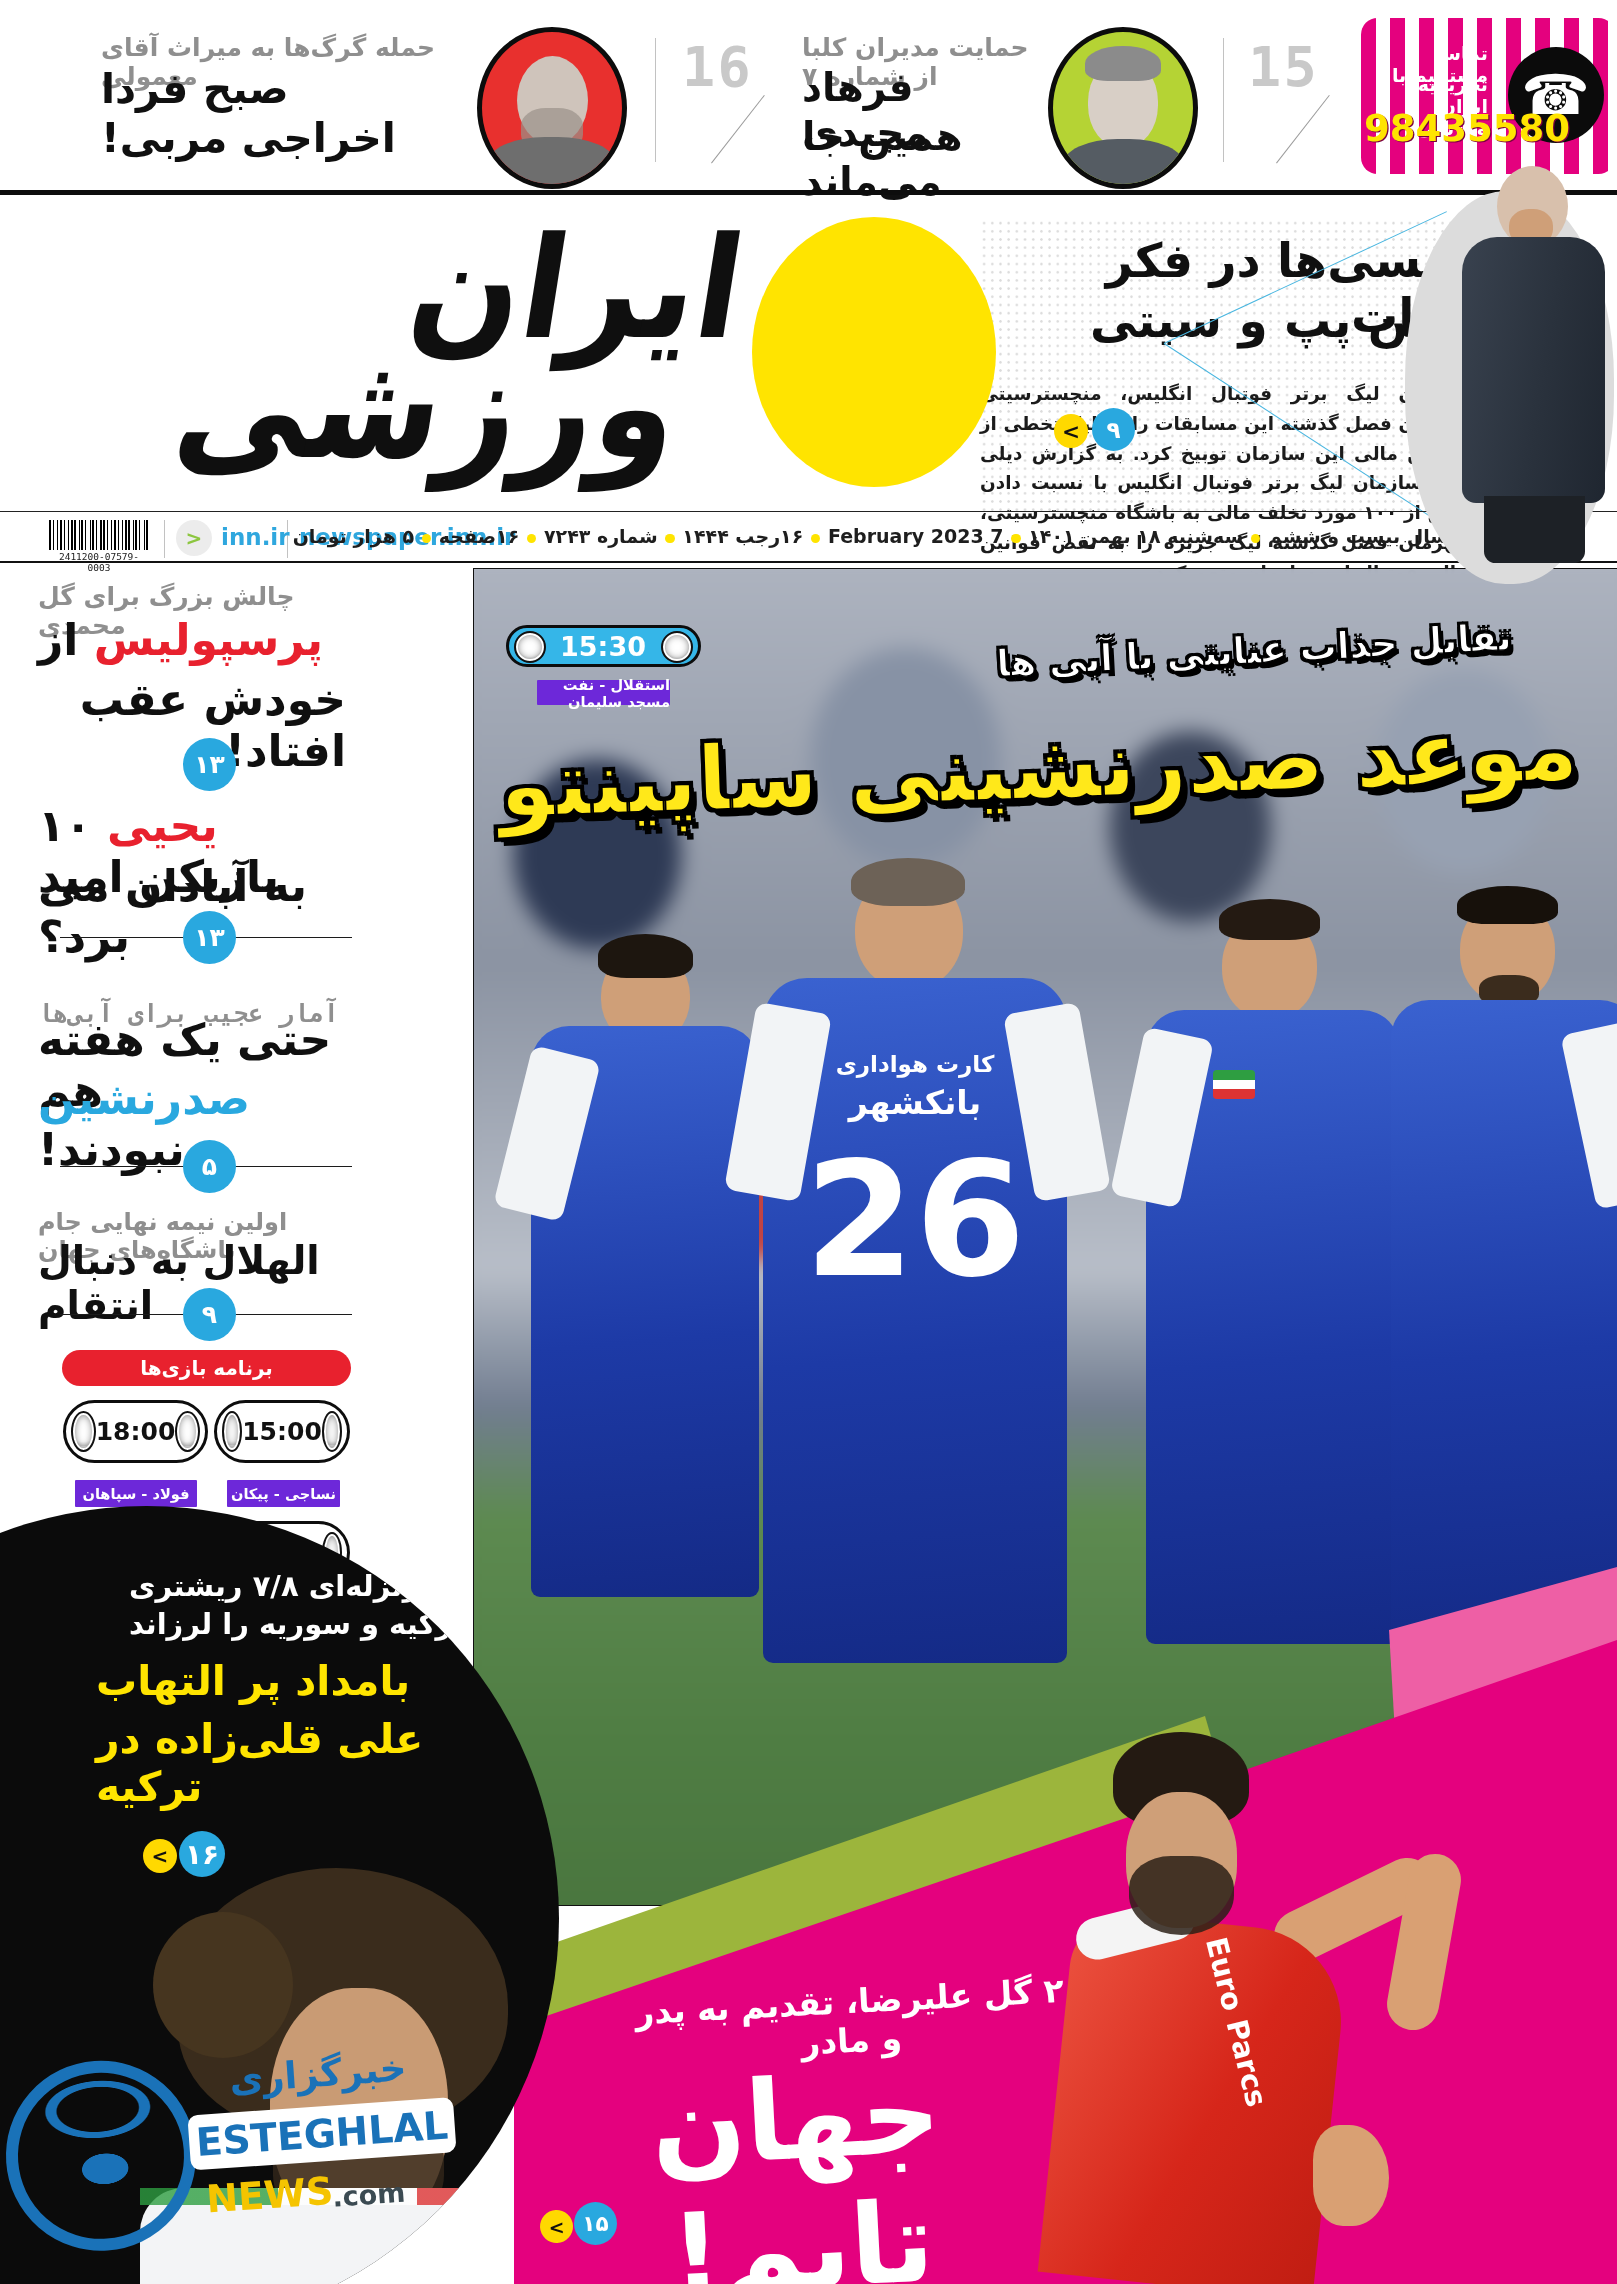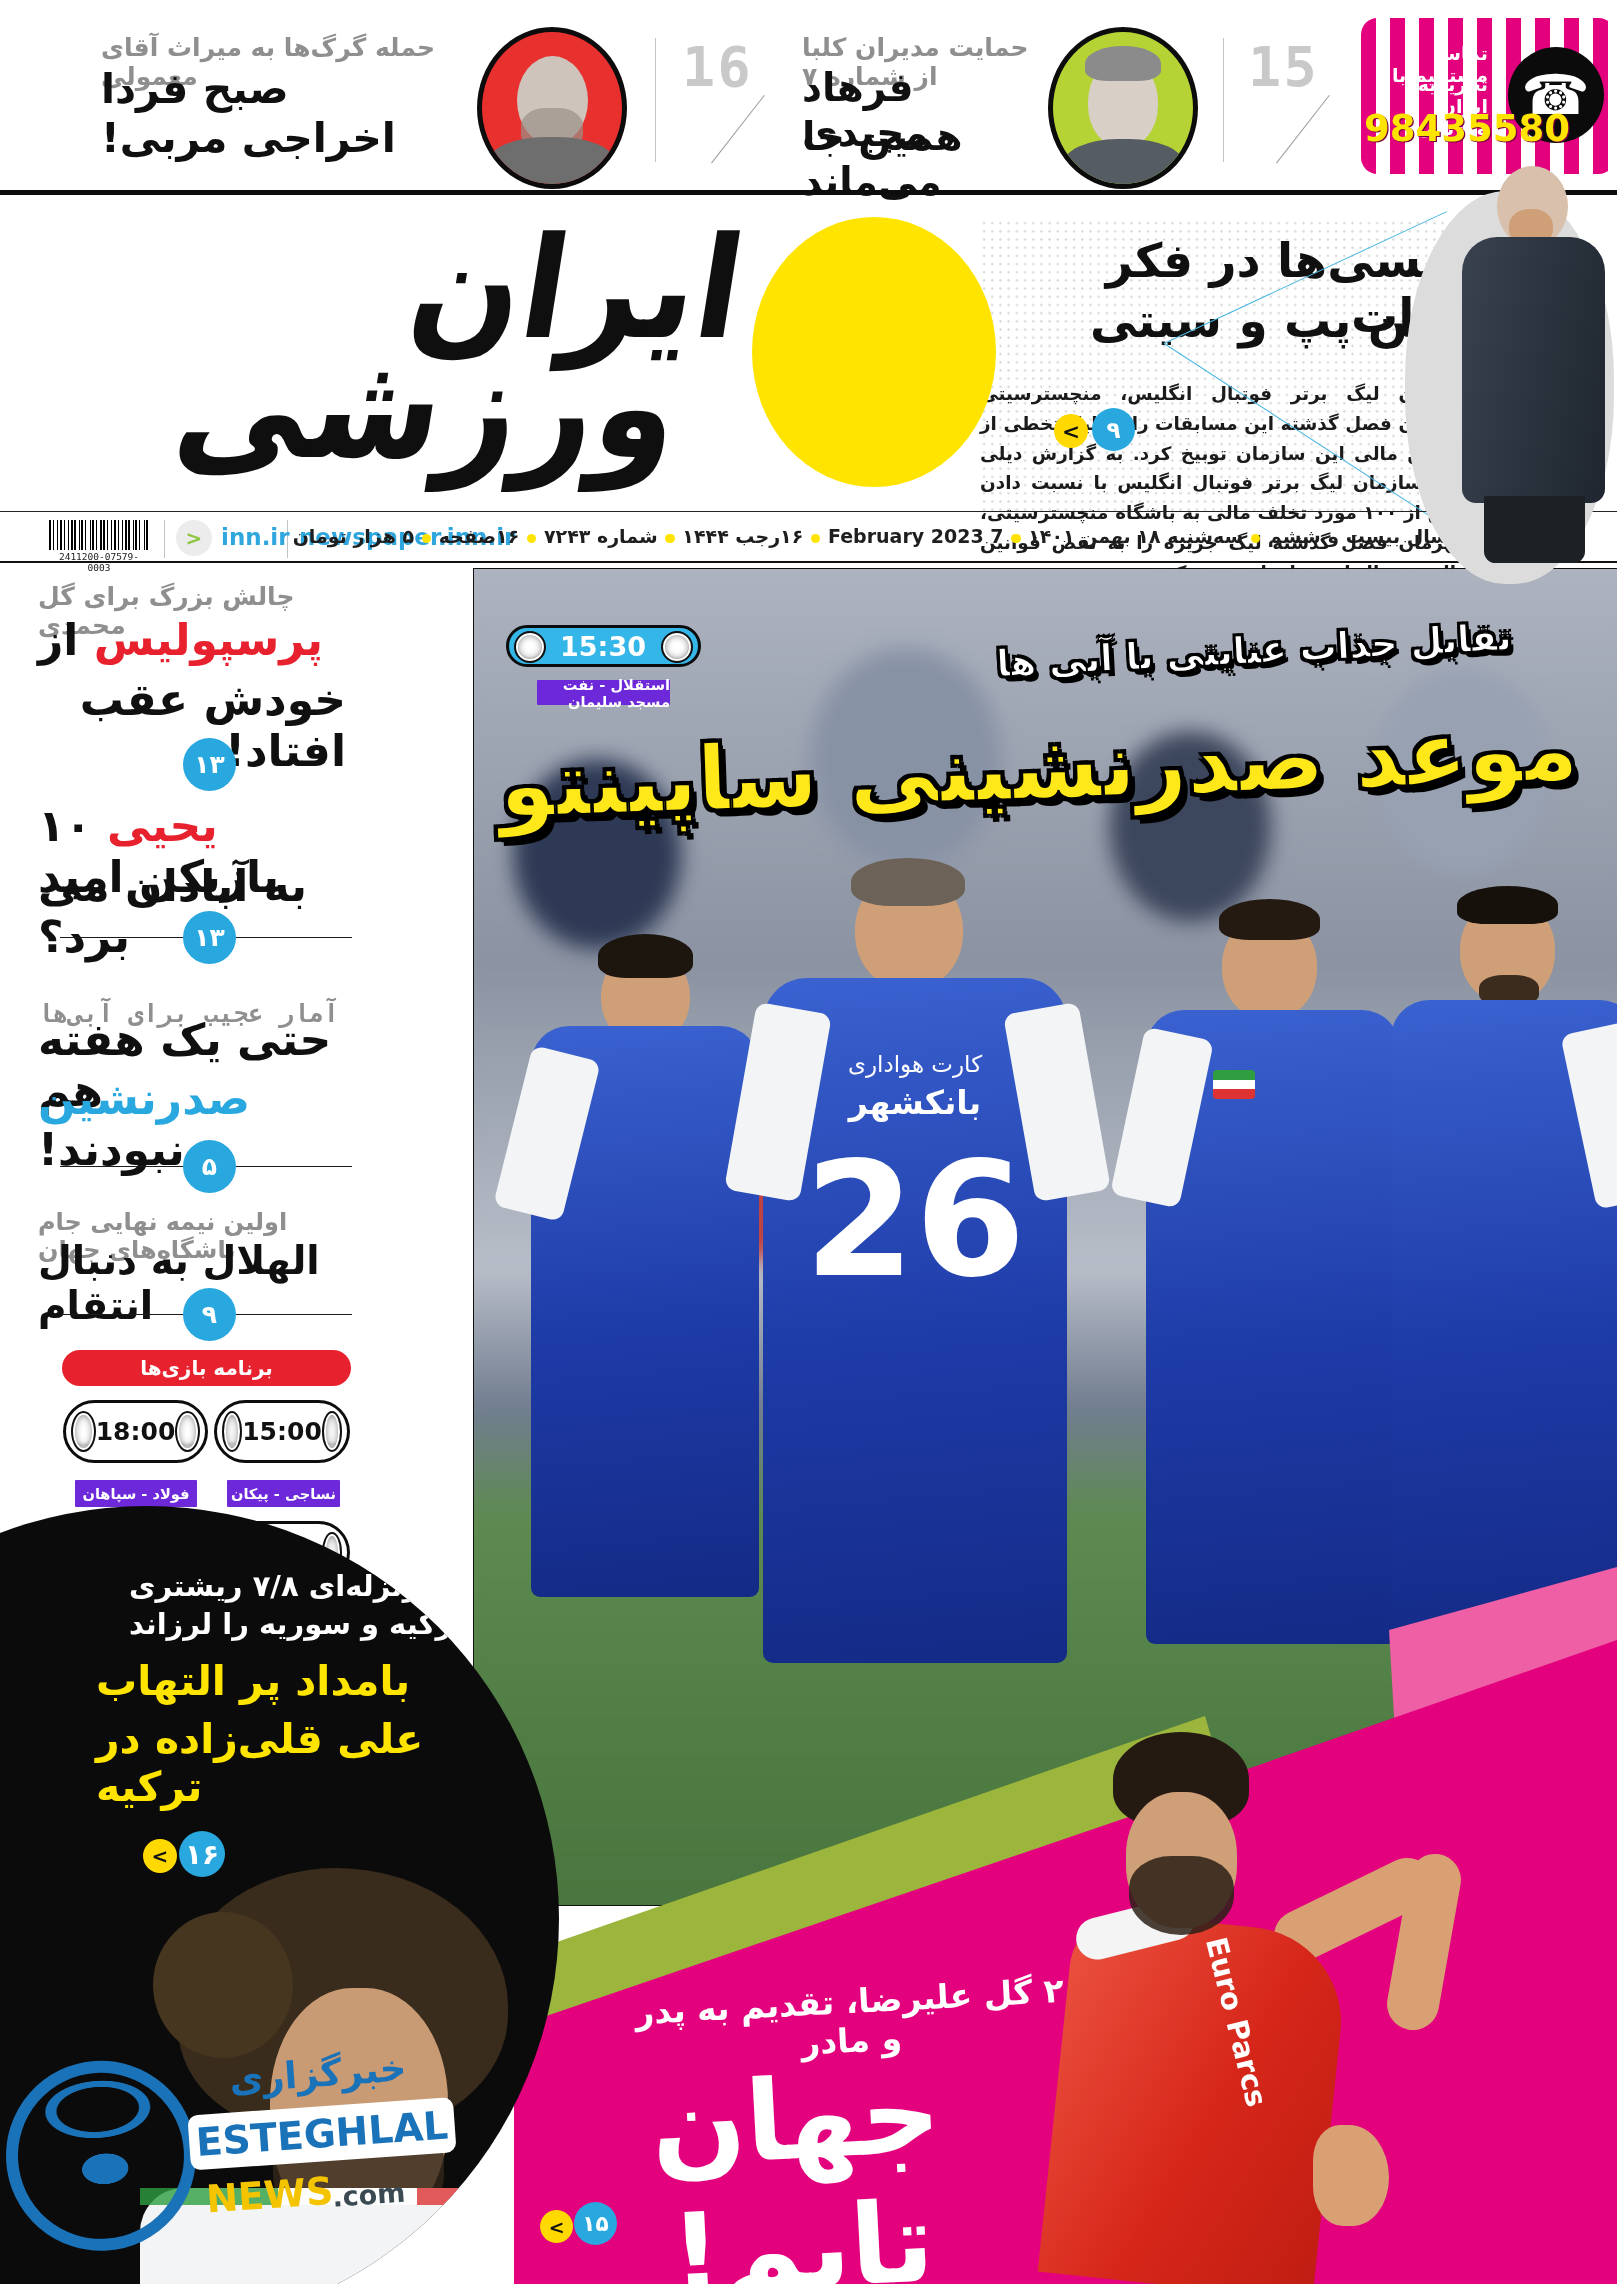--- a/index.html
+++ b/index.html
@@ -133,21 +133,21 @@
     <div class="abs jersey" style="left:57px;top:457px;width:228px;height:571px;border-radius:38px 38px 9px 9px;"></div>
     <div class="abs white-sleeve" style="left:38px;top:482px;width:70px;height:165px;transform:rotate(14deg);"></div>
   </div>
 
   <div>
     <div class="abs skin" style="left:381px;top:304px;width:108px;height:117px;border-radius:48%;"></div>
     <div class="abs" style="left:377px;top:289px;width:114px;height:48px;border-radius:50% 50% 35% 35%;background:#6d6257;"></div>
     <div class="abs jersey" style="left:289px;top:409px;width:304px;height:685px;border-radius:44px 44px 10px 10px;"></div>
     <div class="abs white-sleeve" style="left:266px;top:438px;width:76px;height:190px;transform:rotate(10deg);"></div>
     <div class="abs white-sleeve" style="left:545px;top:438px;width:76px;height:190px;transform:rotate(-10deg);"></div>
-    <div class="abs rtl" style="left:330px;top:482px;width:222px;text-align:center;color:#fff;font-size:23px;font-weight:400;">کارت هواداری</div>
+    <div class="abs rtl" style="left:330px;top:482px;width:222px;text-align:center;color:#fff;font-size:23px;font-weight:700;">کارت هواداری</div>
     <div class="abs rtl" style="left:330px;top:514px;width:222px;text-align:center;color:#fff;font-size:33px;font-weight:900;">بانکشهر</div>
     <div class="abs" style="left:330px;top:558px;width:222px;text-align:center;color:#fff;font-size:159px;font-weight:900;">26</div>
   </div>
 
   <div>
     <div class="abs skin" style="left:748px;top:346px;width:95px;height:105px;border-radius:48%;"></div>
     <div class="abs" style="left:745px;top:330px;width:101px;height:41px;border-radius:50% 50% 30% 30%;background:#241a12;"></div>
     <div class="abs jersey" style="left:672px;top:441px;width:254px;height:634px;border-radius:38px 38px 9px 9px;"></div>
     <div class="abs white-sleeve" style="left:653px;top:463px;width:70px;height:171px;transform:rotate(12deg);"></div>
     <div class="abs" style="left:739px;top:501px;width:42px;height:29px;background:linear-gradient(180deg,#2e9e41 33%,#fff 33% 66%,#d33 66%);border-radius:3.8px;"></div>

